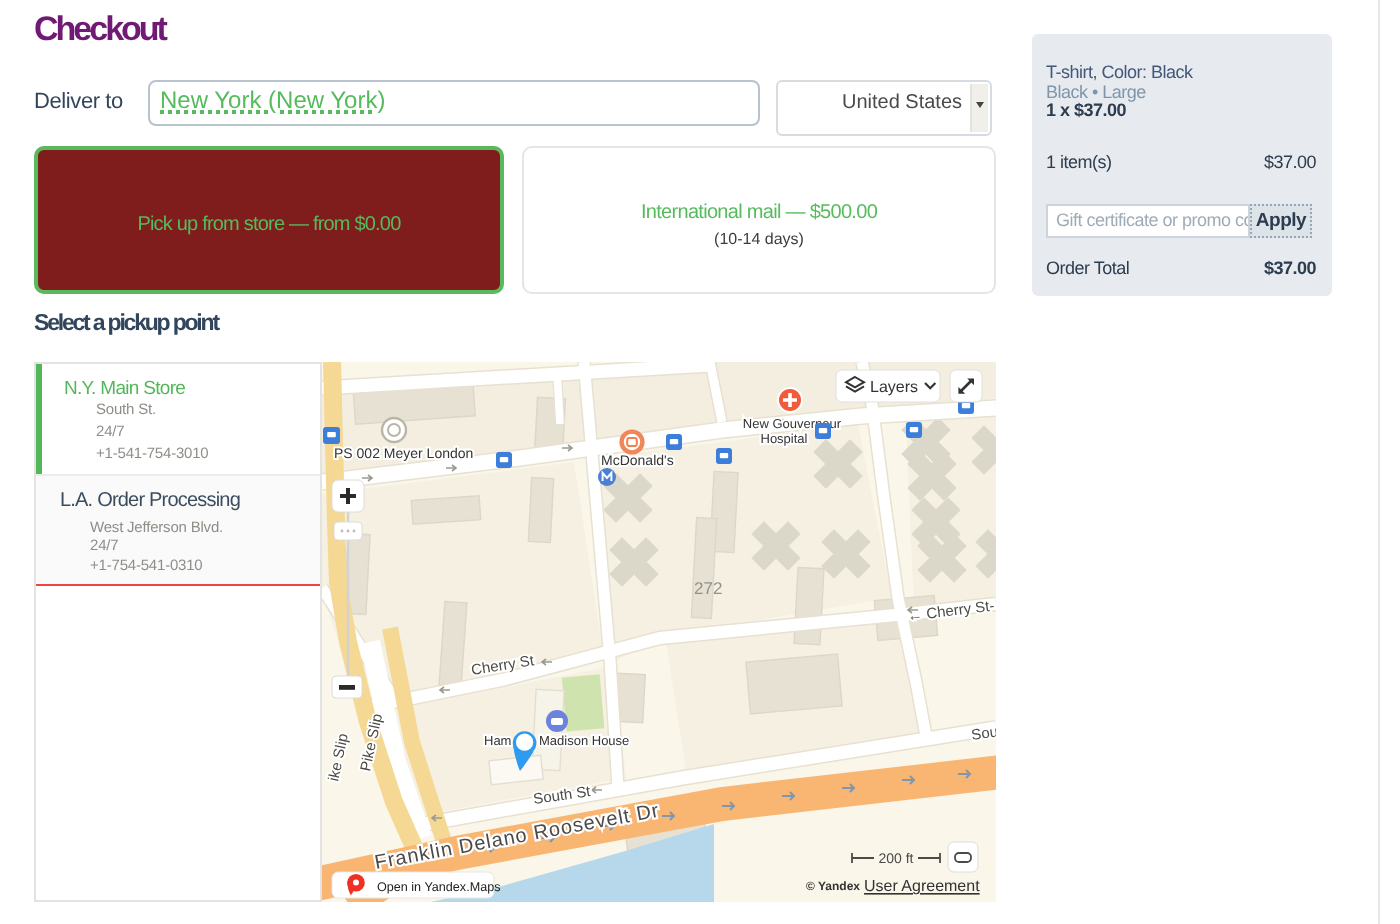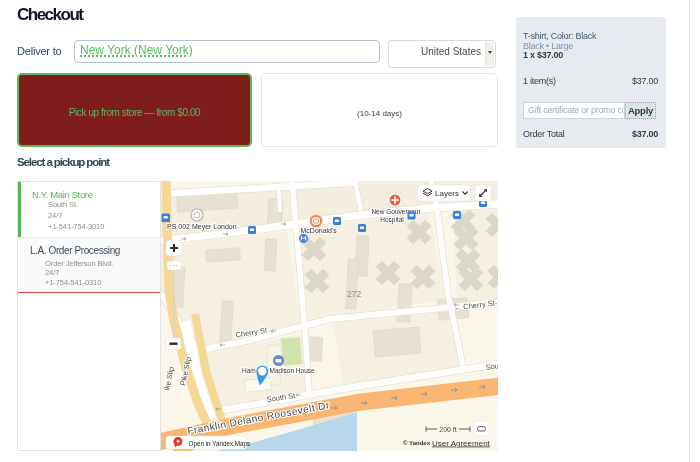--- a/index.html
+++ b/index.html
@@ -1,18 +1,18 @@
 <!DOCTYPE html>
 <html><head>
 <meta charset="utf-8">
 <style>
 * { margin:0; padding:0; box-sizing:border-box; }
 html,body { width:700px; height:462px; background:#fff; font-family:"Liberation Sans", sans-serif; overflow:hidden; }
 .abs { position:absolute; }
-#h1 { left:17px; top:5px; font-size:17px; font-weight:bold; color:#0f172a; letter-spacing:-1.5px; }
+#h1 { left:17px; top:5px; font-size:17px; font-weight:bold; color:#701a75; letter-spacing:-1.5px; }
 #lbl-deliver { left:17px; top:45px; font-size:11px; color:#31465c; letter-spacing:-0.2px; }
 #inp-city { left:74px; top:40px; width:306px; height:23px; border:1px solid #b7c3cf; border-radius:4px; background:#fff; line-height:18px; padding-left:5px; font-size:12px; }
 #inp-city span { color:#56bb5c; text-decoration:underline dotted 1.5px; text-underline-offset:1px; }
 #sel-country { left:388px; top:40px; width:108px; height:28px; border:1px solid #d7dce1; border-radius:3px; background:#fff; font-size:11px; color:#4a4a4a; }
 #sel-country .txt { position:absolute; left:27px; right:9px; top:0; bottom:0; text-align:center; line-height:21px; font-size:10px; }
 #sel-arrow { position:absolute; right:1px; top:1px; bottom:1px; width:9px; background:#f0efea; border-left:1px solid #e3e2dd; }
 #sel-arrow:after { content:""; position:absolute; left:1.5px; top:9px; border:2.5px solid transparent; border-top:3.5px solid #444; }
 #opt1 { left:17px; top:73px; width:235px; height:74px; border:2px solid #5cb85c; border-radius:5px; background:#7f1d1d; padding-top:4px; display:flex; align-items:center; justify-content:center; font-size:10px; letter-spacing:-0.4px; color:#56bb5c; }
 #opt2 { left:261px; top:73px; width:237px; height:74px; border:1px solid #e2e6e9; border-radius:5px; background:#fff; padding-top:4px; display:flex; flex-direction:column; align-items:center; justify-content:center; text-align:center; }
 #opt2 .l1 { font-size:10px; letter-spacing:-0.35px; color:#56bb5c; }
@@ -41,20 +41,21 @@
 <body>
 <div id="h1" class="abs">Checkout</div>
 <div id="lbl-deliver" class="abs">Deliver to</div>
 <div id="inp-city" class="abs"><span>New York (New York)</span></div>
 <div id="sel-country" class="abs">
     <div class="txt">United States</div>
     <div id="sel-arrow"></div>
   </div>
 <div id="opt1" class="abs">Pick up from store — from $0.00</div>
 <div id="opt2" class="abs">
+    <div class="l1">International mail — $500.00</div>
     <div class="l2">(10-14 days)</div>
   </div>
 <div id="sidebar" class="abs">
   <div class="t1">T-shirt, Color: Black</div>
   <div class="t2">Black • Large</div>
   <div class="t3">1 x $37.00</div>
   <div class="t4">1 item(s)</div>
   <div class="t5">$37.00</div>
   <div id="promo-inp">Gift certificate or promo co</div>
   <div id="promo-btn">Apply</div>
@@ -64,21 +65,21 @@
 <div id="h2" class="abs">Select a pickup point</div>
 <div id="list" class="abs">
   <div class="item1">
     <div class="tt1">N.Y. Main Store</div>
     <div class="sub" style="top:18px;">South St.</div>
     <div class="sub" style="top:28.5px;">24/7</div>
     <div class="sub" style="top:39.5px;">+1-541-754-3010</div>
   </div>
   <div class="item2">
     <div class="tt2">L.A. Order Processing</div>
-    <div class="sub" style="top:21px;">Order Jefferson Blvd.</div>
+    <div class="sub" style="top:21px;">West Jefferson Blvd.</div>
     <div class="sub" style="top:30px;">24/7</div>
     <div class="sub" style="top:40px;">+1-754-541-0310</div>
   </div>
 </div>
 <div id="map" class="abs">
 <svg width="337" height="270" viewBox="0 0 337 270">
 <rect width="337" height="270" fill="#faf6e9"></rect>
 
 <g fill="#f3eee0">
   <polygon points="0,12 210,0 337,0 337,18 99,49 0,62"></polygon>

